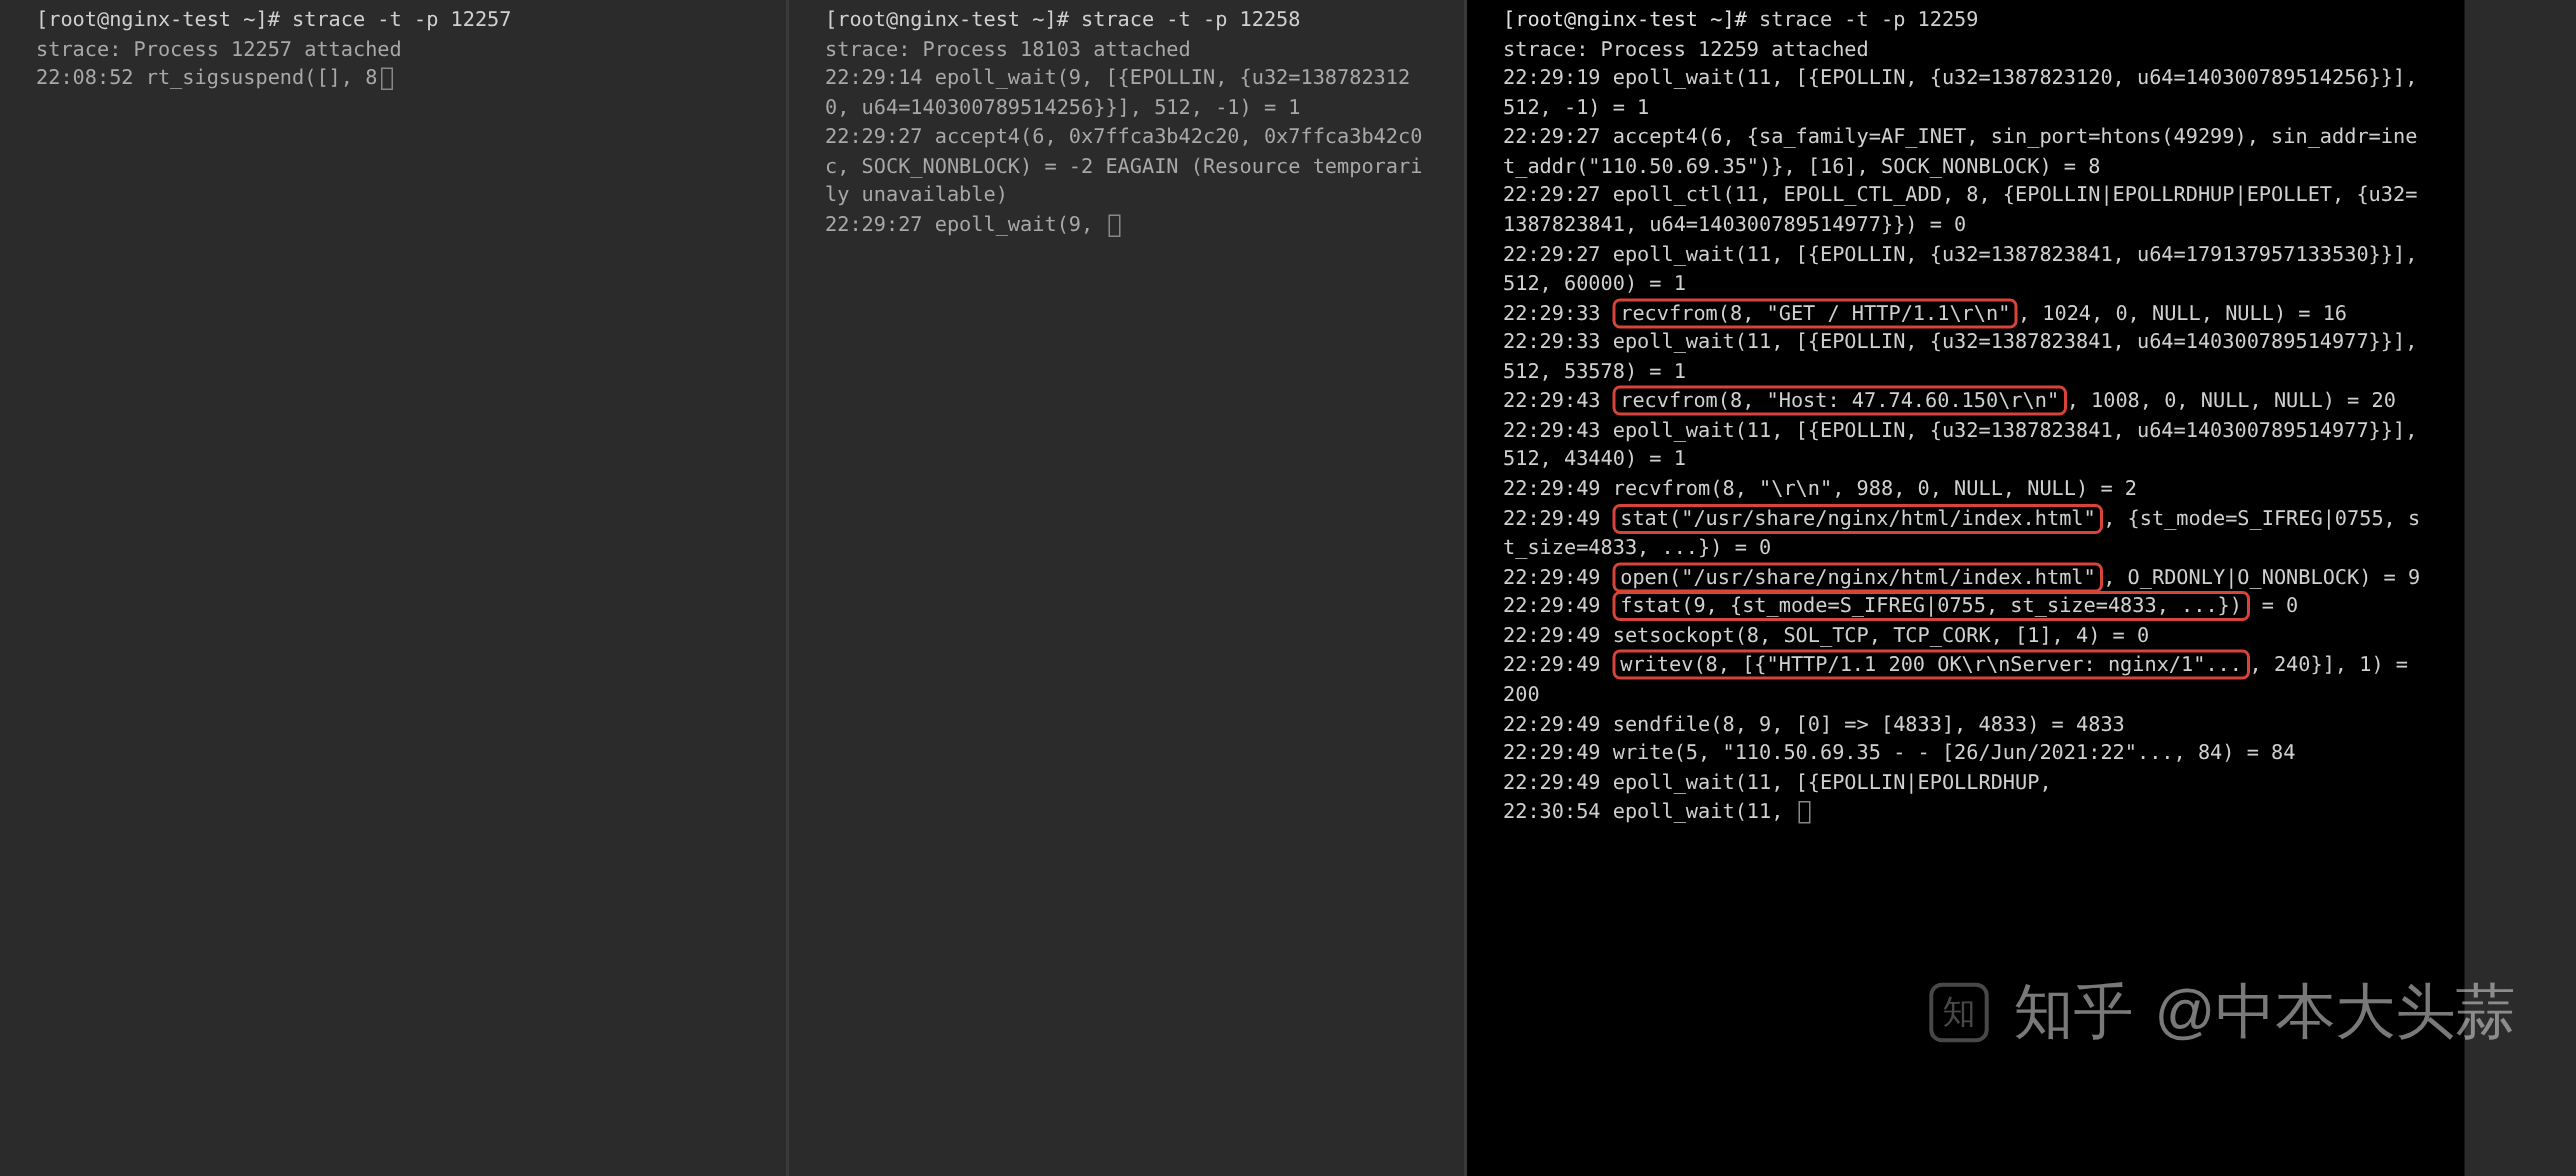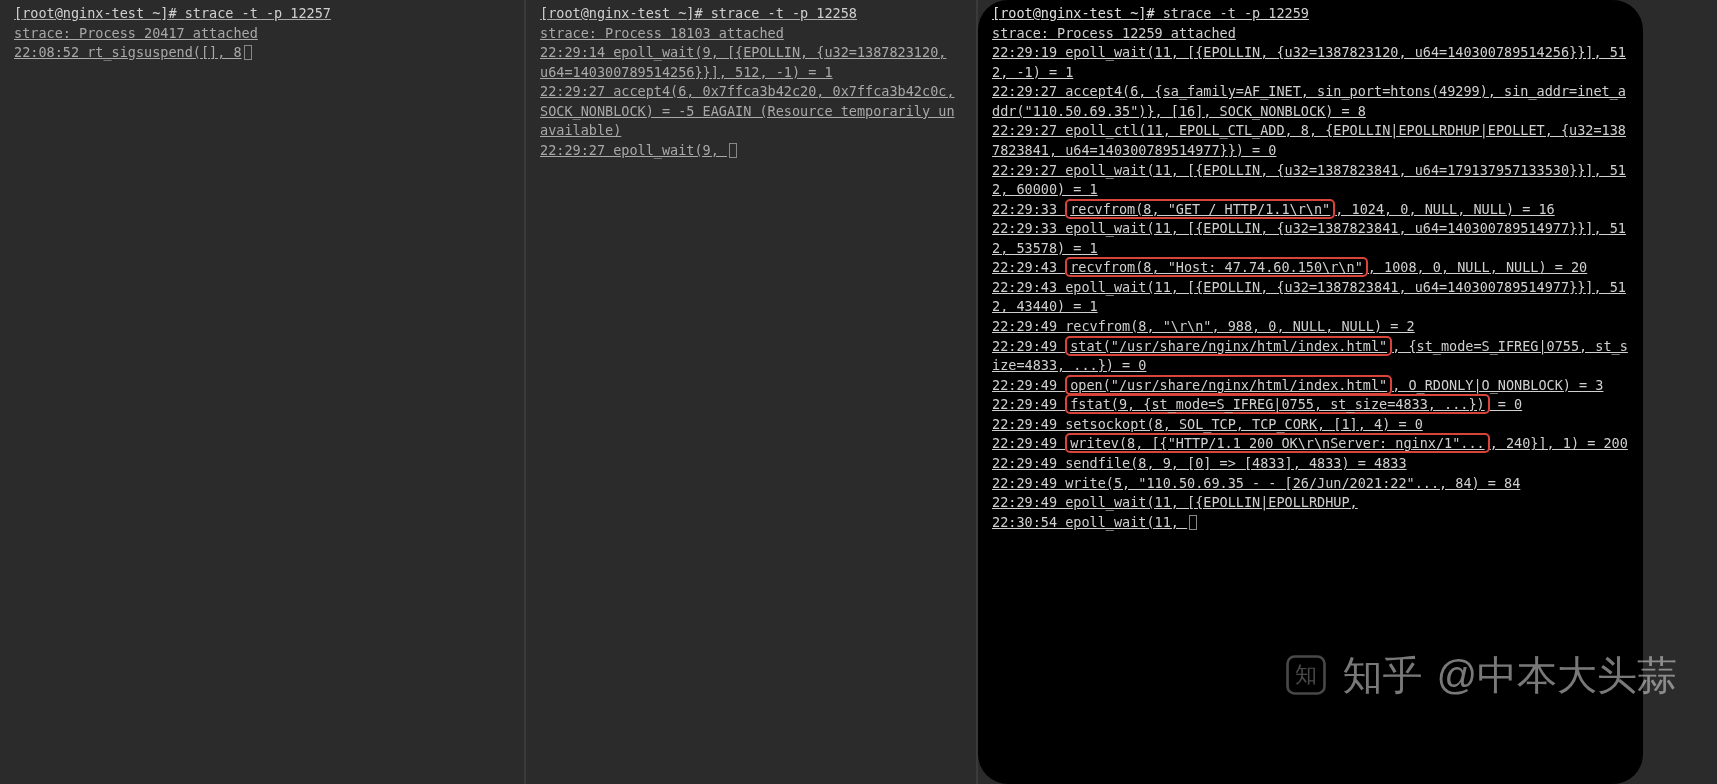--- a/index.html
+++ b/index.html
@@ -10,28 +10,27 @@
     background: #2b2b2b;
     color: #a8a8a8;
     width: 1717px;
     height: 784px;
     display: flex;
     overflow: hidden;
     position: relative;
   }
   .pane {
     height: 100%;
-    padding: 4px 14px;
+    padding: 4px 24px;
     overflow: hidden;
     word-break: break-all;
-    text-decoration: underline;
   }
   .pane-left  { width: 526px; background: #2b2b2b; border-right: 2px solid #3a3a3a; }
   .pane-mid   { width: 452px; background: #2b2b2b; border-right: 2px solid #3a3a3a; }
-  .pane-right { width: 665px; background: #000000; color: #d0d0d0; border-radius: 30px; }
+  .pane-right { width: 665px; background: #000000; color: #d0d0d0; }
 
   .prompt   { color: #d0d0d0; }
   .pane-right .prompt { color: #e0e0e0; }
   .cmd      { color: #d0d0d0; }
   .line     { display: block; }
   .cursor {
     display: inline-block;
     width: 8px; height: 15px;
     border: 1px solid #888;
     vertical-align: text-bottom;
@@ -58,33 +57,33 @@
   }
   .watermark svg { opacity: 0.6; }
 </style>
 </head>
 <body>
 
 <div class="pane pane-left">
   <span class="line">
     <span class="prompt">[root@nginx-test ~]# </span><span class="cmd">strace -t -p 12257</span>
   </span>
-  <span class="line">strace: Process 20417 attached</span>
+  <span class="line">strace: Process 12257 attached</span>
   <span class="line">
     <span>22:08:52 rt_sigsuspend([], 8</span><span class="cursor"></span>
   </span>
 </div>
 
 <div class="pane pane-mid">
   <span class="line">
     <span class="prompt">[root@nginx-test ~]# </span><span class="cmd">strace -t -p 12258</span>
   </span>
   <span class="line">strace: Process 18103 attached</span>
   <span class="line">22:29:14 epoll_wait(9, [{EPOLLIN, {u32=1387823120, u64=140300789514256}}], 512, -1) = 1</span>
-  <span class="line">22:29:27 accept4(6, 0x7ffca3b42c20, 0x7ffca3b42c0c, SOCK_NONBLOCK) = -5 EAGAIN (Resource temporarily unavailable)</span>
+  <span class="line">22:29:27 accept4(6, 0x7ffca3b42c20, 0x7ffca3b42c0c, SOCK_NONBLOCK) = -2 EAGAIN (Resource temporarily unavailable)</span>
   <span class="line">
     <span>22:29:27 epoll_wait(9, </span><span class="cursor"></span>
   </span>
 </div>
 
 <div class="pane pane-right">
   <span class="line">
     <span class="prompt">[root@nginx-test ~]# </span><span class="cmd">strace -t -p 12259</span>
   </span>
   <span class="line">strace: Process 12259 attached</span>
@@ -98,21 +97,21 @@
   <span class="line">22:29:33 epoll_wait(11, [{EPOLLIN, {u32=1387823841, u64=140300789514977}}], 512, 53578) = 1</span>
   <span class="line">
     <span>22:29:43 </span><span class="hl">recvfrom(8, "Host: 47.74.60.150\r\n"</span><span>, 1008, 0, NULL, NULL) = 20</span>
   </span>
   <span class="line">22:29:43 epoll_wait(11, [{EPOLLIN, {u32=1387823841, u64=140300789514977}}], 512, 43440) = 1</span>
   <span class="line">22:29:49 recvfrom(8, "\r\n", 988, 0, NULL, NULL) = 2</span>
   <span class="line">
     <span>22:29:49 </span><span class="hl">stat("/usr/share/nginx/html/index.html"</span><span>, {st_mode=S_IFREG|0755, st_size=4833, ...}) = 0</span>
   </span>
   <span class="line">
-    <span>22:29:49 </span><span class="hl">open("/usr/share/nginx/html/index.html"</span><span>, O_RDONLY|O_NONBLOCK) = 3</span>
+    <span>22:29:49 </span><span class="hl">open("/usr/share/nginx/html/index.html"</span><span>, O_RDONLY|O_NONBLOCK) = 9</span>
   </span>
   <span class="line">
     <span>22:29:49 </span><span class="hl">fstat(9, {st_mode=S_IFREG|0755, st_size=4833, ...})</span><span> = 0</span>
   </span>
   <span class="line">22:29:49 setsockopt(8, SOL_TCP, TCP_CORK, [1], 4) = 0</span>
   <span class="line">
     <span>22:29:49 </span><span class="hl">writev(8, [{"HTTP/1.1 200 OK\r\nServer: nginx/1"...</span><span>, 240}], 1) = 200</span>
   </span>
   <span class="line">22:29:49 sendfile(8, 9, [0] =&gt; [4833], 4833) = 4833</span>
   <span class="line">22:29:49 write(5, "110.50.69.35 - - [26/Jun/2021:22"..., 84) = 84</span>

